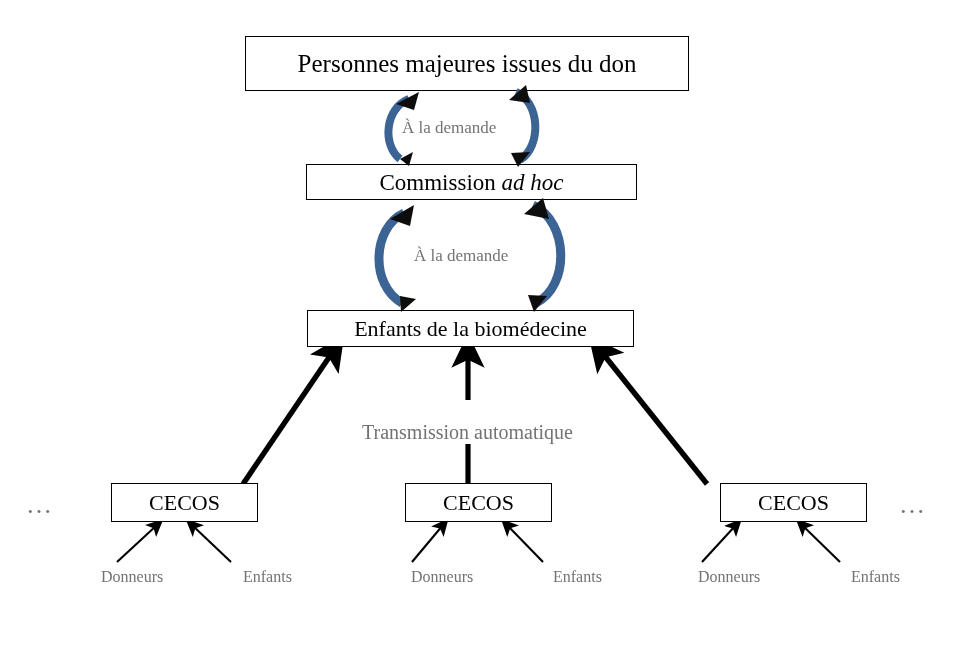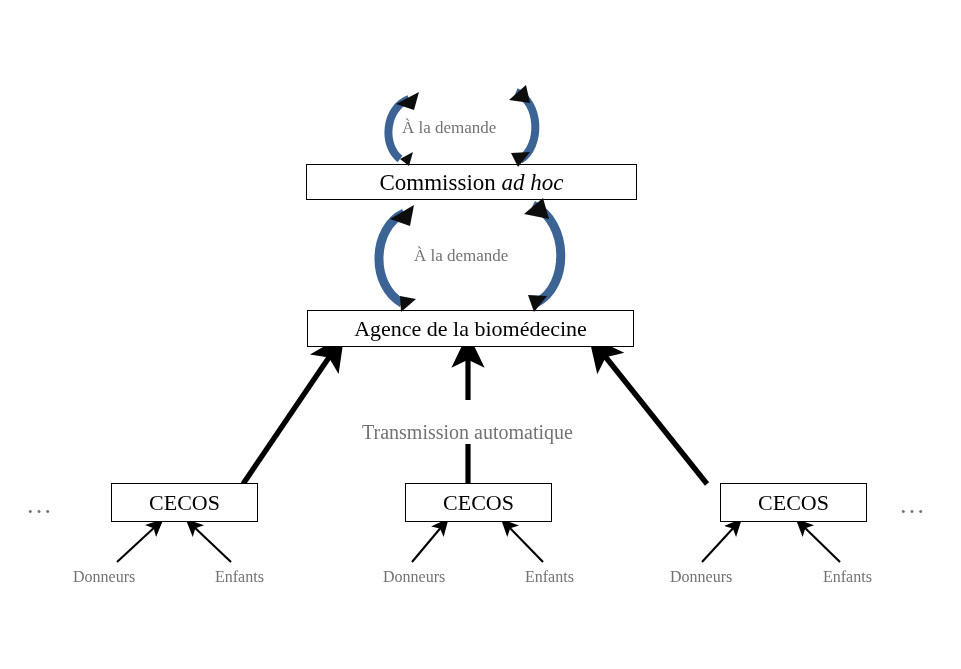--- a/index.html
+++ b/index.html
@@ -62,21 +62,21 @@
   }
   .cycle-caption { font-size: 17px; background: #ffffff; padding: 1px 4px; }
   #caption-cycle-top    { left: 398px; top: 118px; }
   #caption-cycle-bottom { left: 410px; top: 246px; }
   #caption-transmission { left: 357px; top: 420px; font-size: 20px; background:#ffffff; padding: 2px 5px; }
 
   .ellipsis-mark { font-size: 26px; letter-spacing: 2px; }
   #ellipsis-left  { left: 26px;  top: 492px; }
   #ellipsis-right { left: 899px; top: 492px; }
 
-  .source-label { font-size: 16px; }
+  .source-label { font-size: 16px; margin-left: 28px; }
   #label-donneurs-left   { left: 73px;  top: 569px; }
   #label-enfants-left    { left: 215px; top: 569px; }
   #label-donneurs-center { left: 383px; top: 569px; }
   #label-enfants-center  { left: 525px; top: 569px; }
   #label-donneurs-right  { left: 670px; top: 569px; }
   #label-enfants-right   { left: 823px; top: 569px; }
 
   #arrow-layer {
     position: absolute;
     left: 0; top: 0;
@@ -142,27 +142,30 @@
       <path d="M 390,219 L 414,205 L 410,226 Z" fill="#0d0d0d"></path>
       <path d="M 400,296 L 416,299 L 401,312 Z" fill="#0d0d0d"></path>
     </g>
     <g>
       <path d="M 533,205 C 569,222 570,286 536,303" fill="none" stroke="#3b6394" stroke-width="9" stroke-linecap="butt"></path>
       <path d="M 524,214 L 543,198 L 549,219 Z" fill="#0d0d0d"></path>
       <path d="M 528,295 L 547,296 L 534,312 Z" fill="#0d0d0d"></path>
     </g>
   </svg>
 
+  <div class="node-box" id="node-beneficiaries">
+    <span class="node-label">Personnes majeures issues du don</span>
+  </div>
 
   <div class="node-box" id="node-commission">
     <span class="node-label"><span>Commission </span><em>ad hoc</em></span>
   </div>
 
   <div class="node-box" id="node-agency">
-    <span class="node-label">Agence de la biomédecine</span>
+    <span class="node-label">Enfants de la biomédecine</span>
   </div>
 
   <div class="node-box cecos-box" id="node-cecos-left">
     <span class="node-label">CECOS</span>
   </div>
 
   <div class="node-box cecos-box" id="node-cecos-center">
     <span class="node-label">CECOS</span>
   </div>
 

